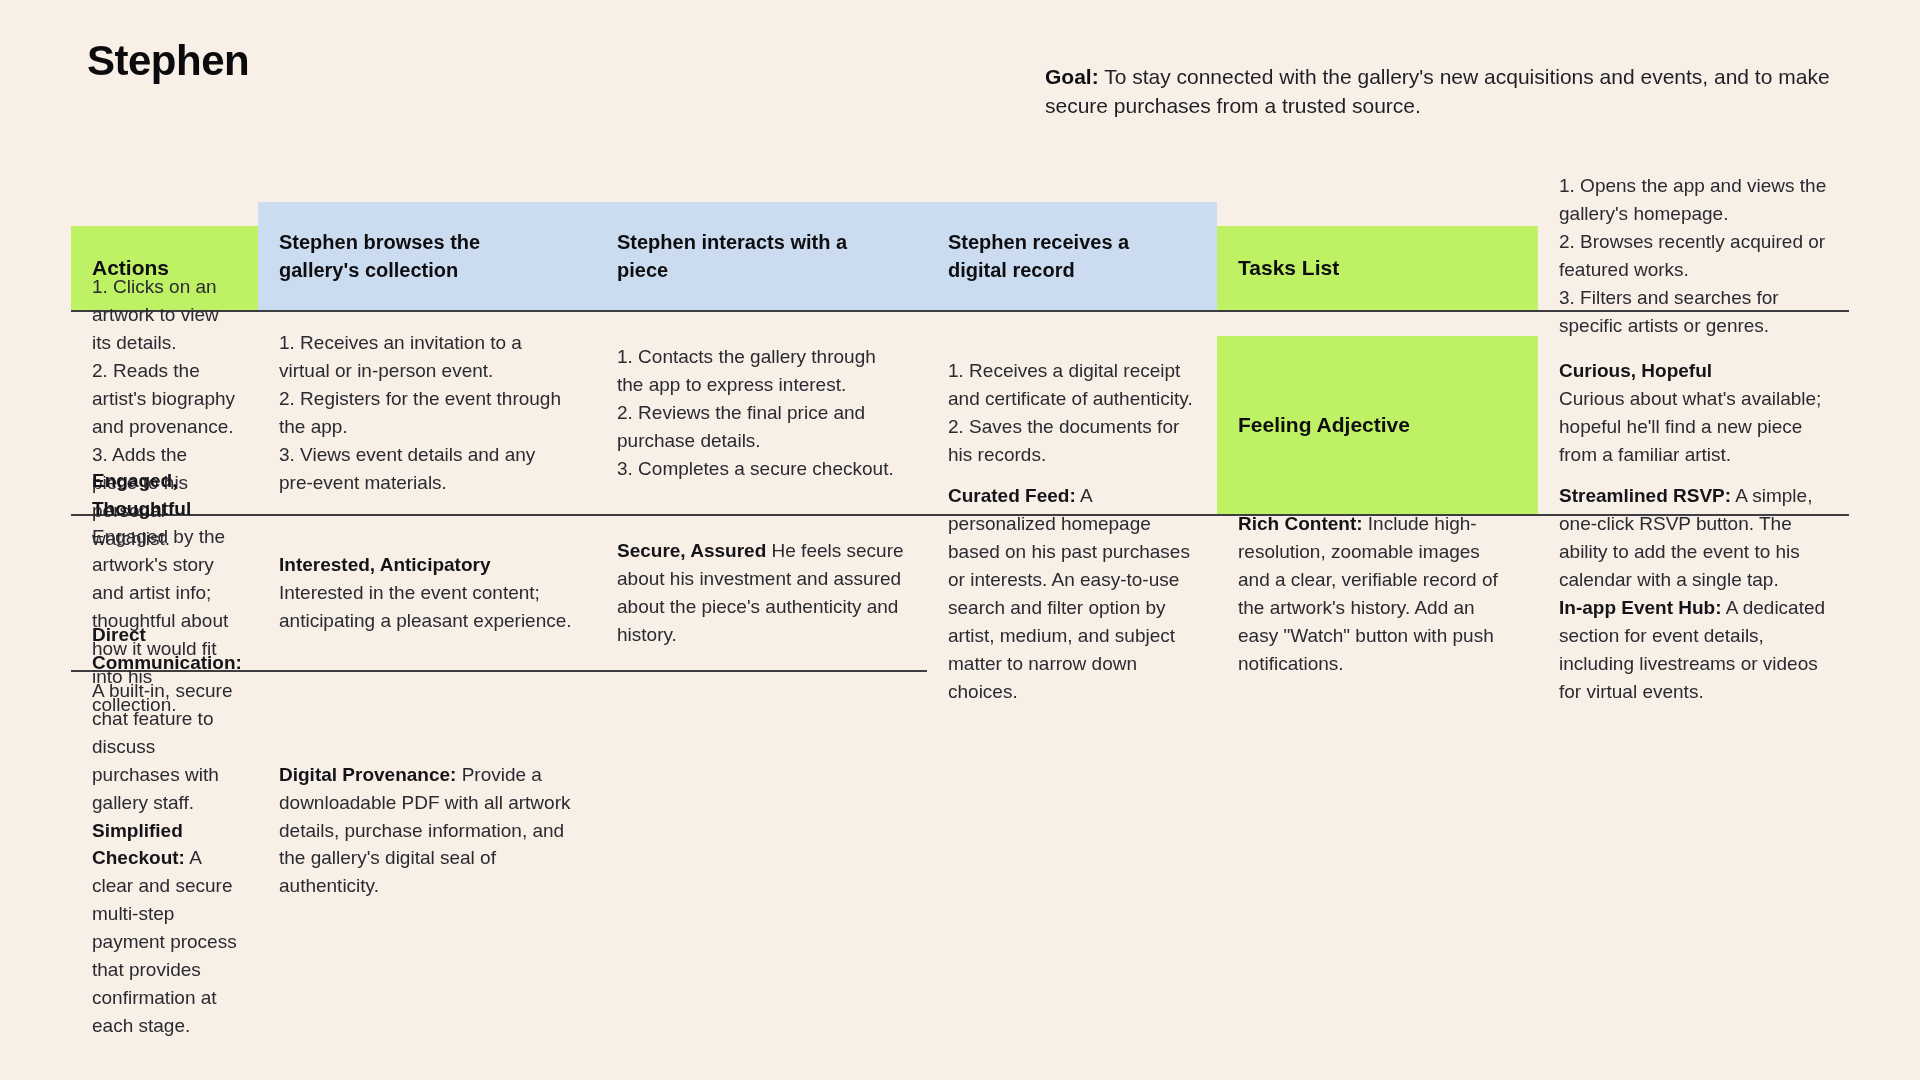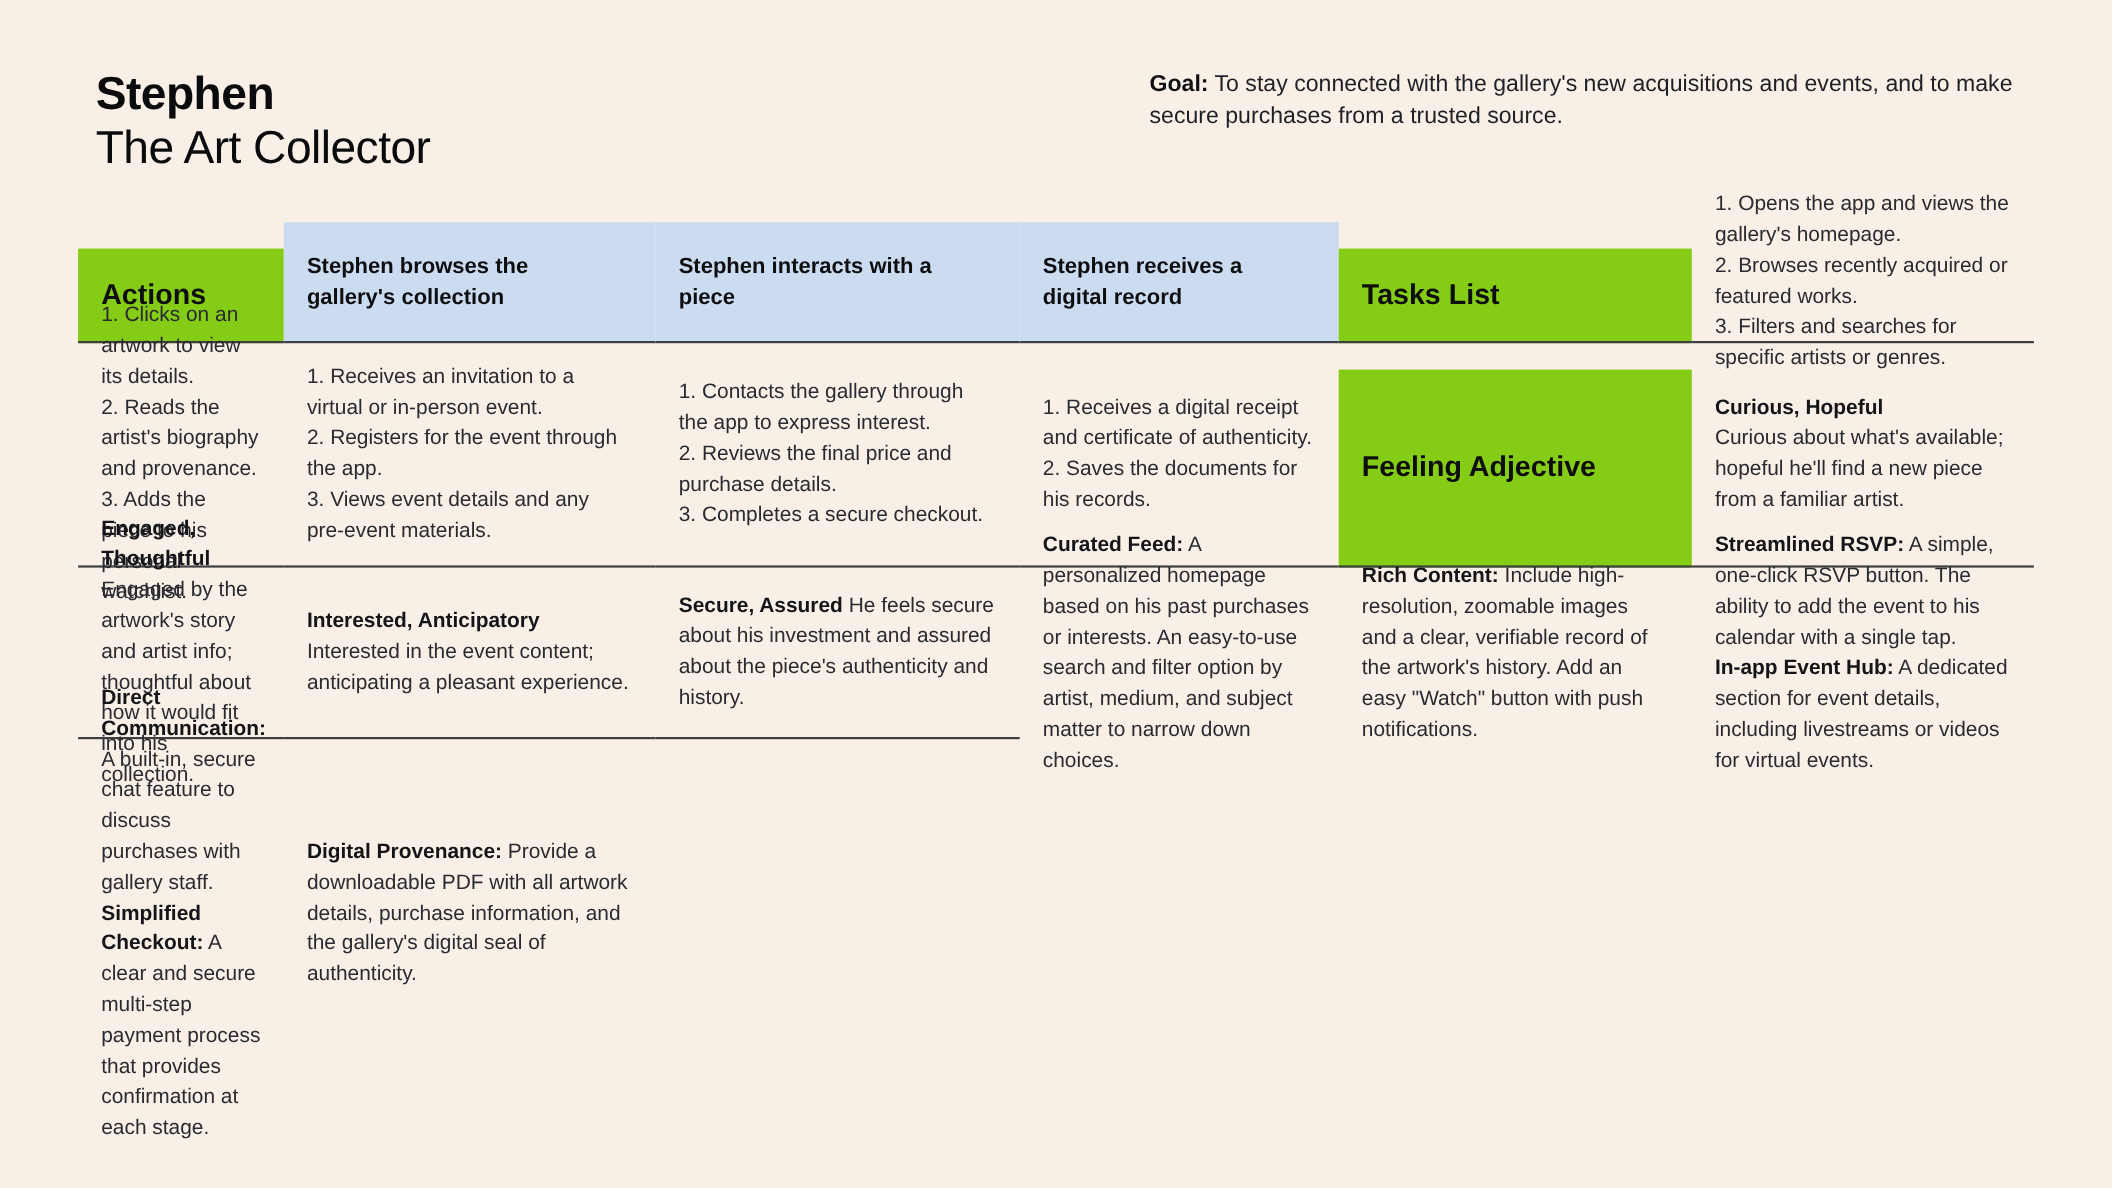--- a/index.html
+++ b/index.html
@@ -5,21 +5,21 @@
   html,body{margin:0;padding:0;}
   body{
     width:1920px;height:1080px;
     background:#F8EFE7;
     font-family:"Liberation Sans","DejaVu Sans",sans-serif;
     -webkit-font-smoothing:antialiased;
   }
   .canvas{position:relative;width:1920px;height:1080px;overflow:hidden;}
 
   
-  .persona-title{position:absolute;left:87px;top:36px;font-size:42px;line-height:49px;color:#0B0B0D;letter-spacing:-0.5px;margin-top:24px;}
+  .persona-title{position:absolute;left:87px;top:36px;font-size:42px;line-height:49px;color:#0B0B0D;letter-spacing:-0.5px;}
   .persona-name{font-weight:bold;}
   .persona-role{font-weight:normal;}
 
   
   .goal{position:absolute;left:1041px;top:58px;width:800px;margin:4px;font-size:21px;line-height:29px;color:#1F1F26;}
   .goal strong{color:#101014;}
 
   
   .journey-table{
     position:absolute;left:71px;top:202px;width:1778px;
@@ -31,32 +31,31 @@
     display:flex;align-items:center;box-sizing:border-box;
     padding:10px 22px 10px 21px;
     font-size:19px;line-height:1.47;color:#2A2A31;
   }
   .jcell strong{color:#141419;}
   .jhead{
     background:#CBDCF1;font-weight:bold;font-size:20px;line-height:1.4;color:#0E0E10;
     padding-right:30px;
   }
   .jlabel{
-    background:#84cc16;font-weight:bold;font-size:26px;line-height:1.35;color:#0E0E10;margin-top:24px;
+    background:#bef264;font-weight:bold;font-size:21px;line-height:1.35;color:#0E0E10;margin-top:24px;
   }
   .bb{border-bottom:2px solid #3D3D42;}
 </style>
 </head>
 <body>
 
 <div class="canvas">
 
   <div class="persona-title">
     <div class="persona-name">Stephen</div>
-    <div class="persona-role">The Art Collector</div>
   </div>
 
   <p class="goal"><strong>Goal:</strong> <span>To stay connected with the gallery's new acquisitions and events, and to make secure purchases from a trusted source.</span></p>
 
   <div class="journey-table">
       <div class="jcell jlabel bb">Actions</div>
       <div class="jcell jhead bb">Stephen browses the gallery's collection</div>
       <div class="jcell jhead bb">Stephen interacts with a piece</div>
       <div class="jcell jhead bb">Stephen receives a digital record</div>
       <div class="jcell jlabel bb">Tasks List</div>

